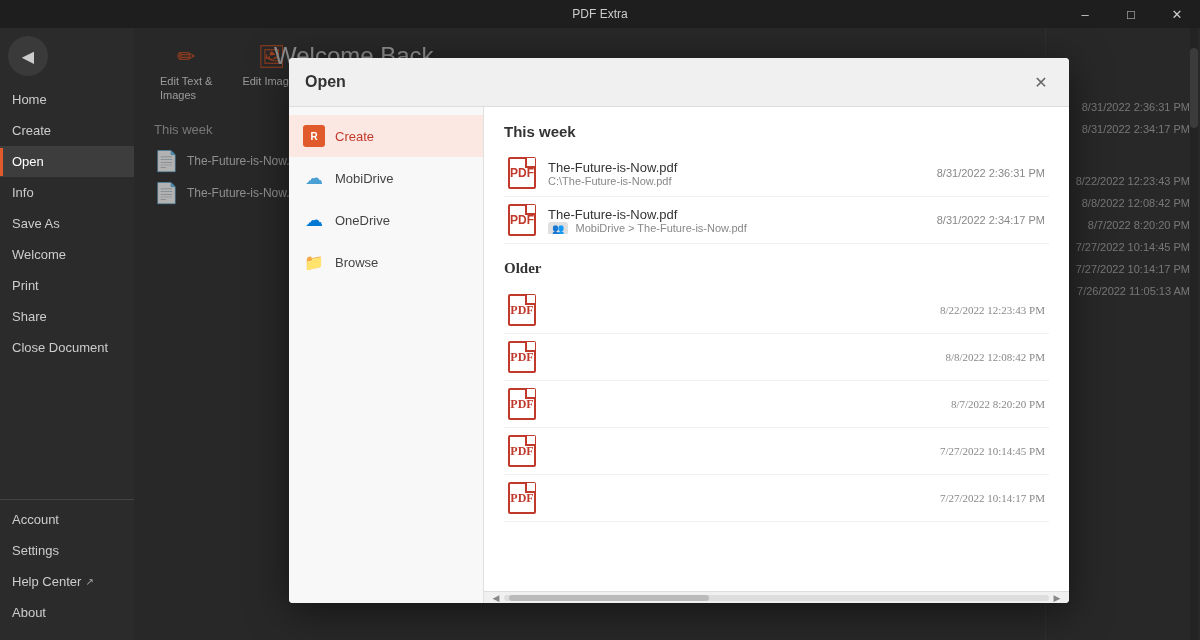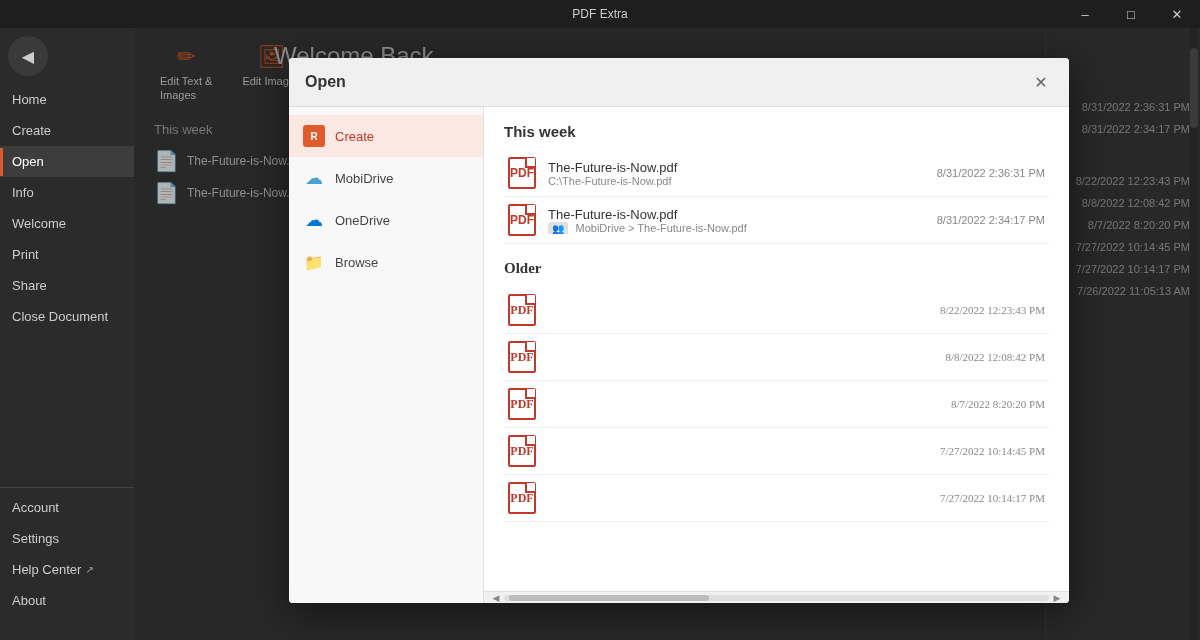--- a/index.html
+++ b/index.html
@@ -95,21 +95,21 @@
       background: #e05a2b;
     }
     .sidebar-item { position: relative; }
     .sidebar-divider {
       height: 1px;
       background: #444;
       margin: 4px 0;
     }
     .sidebar-bottom {
       margin-top: auto;
-      padding-bottom: 24px;
+      padding-bottom: 12px;
     }
     .sidebar-link-icon {
       font-size: 10px;
       margin-left: 4px;
       color: #aaa;
     }
 
     
     .main-content {
       flex: 1;
@@ -458,20 +458,21 @@
 
 <div class="app-container">
 
   <div class="sidebar">
     <div class="sidebar-back">◀</div>
     <div class="sidebar-nav">
       <div class="sidebar-item">Home</div>
       <div class="sidebar-item">Create</div>
       <div class="sidebar-item active">Open</div>
       <div class="sidebar-item">Info</div>
+      <div class="sidebar-item">Save As</div>
       <div class="sidebar-item">Welcome</div>
       <div class="sidebar-item">Print</div>
       <div class="sidebar-item">Share</div>
       <div class="sidebar-item">Close Document</div>
     </div>
     <div class="sidebar-bottom">
       <div class="sidebar-divider"></div>
       <div class="sidebar-item">Account</div>
       <div class="sidebar-item">Settings</div>
       <div class="sidebar-item">Help Center <span class="sidebar-link-icon">↗</span></div>

